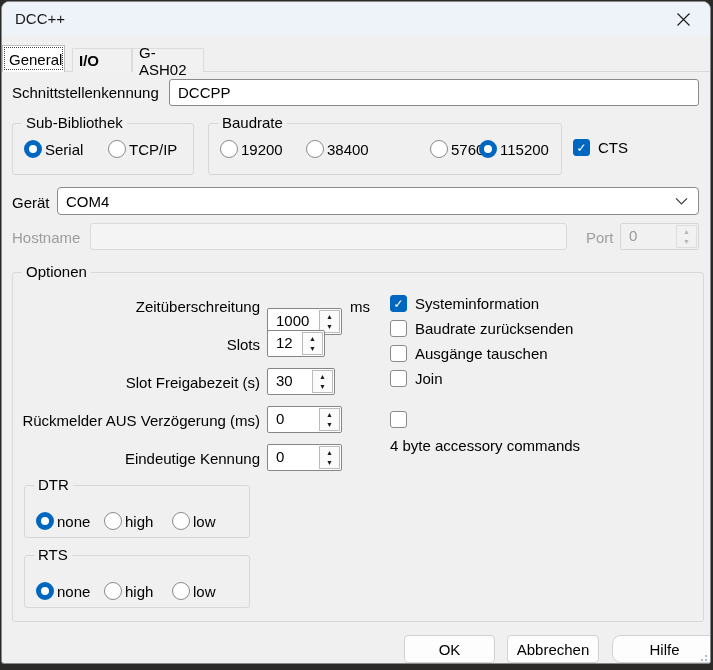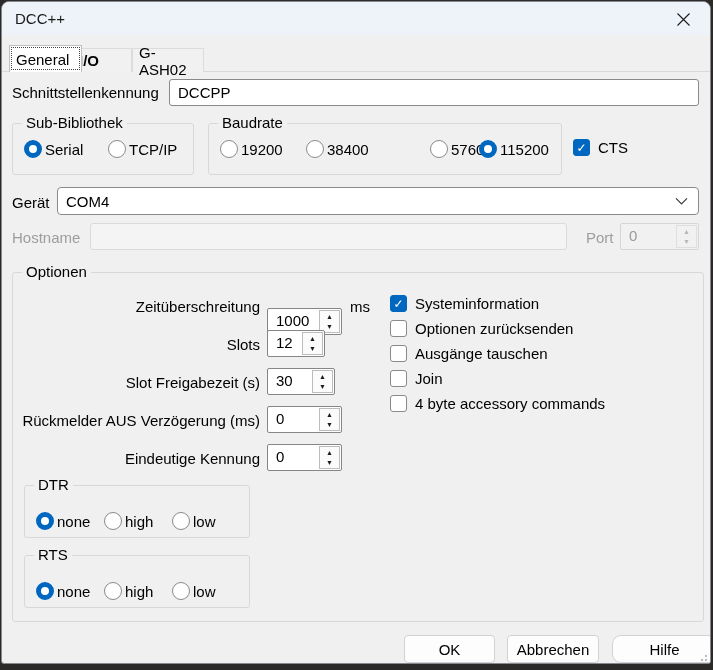--- a/index.html
+++ b/index.html
@@ -32,21 +32,21 @@
   }
   
   .tabstrip-line { position:absolute; left:0; right:0; top:69px; height:1px; background:#d9d9d9; }
   .tab { position:absolute; display:flex; align-items:center; padding-left:6px; font-size:15px; }
   .tab.inactive { top:46px; height:24px; background:#f1f1f1; border:1px solid #dcdcdc; border-bottom:none; }
   .tab.active {
     top:43px; height:27px; background:#ffffff;
     border:1px solid #bfbfbf; border-bottom:none; z-index:3;
   }
   .tab.active .focus-ring { position:absolute; inset:2px 2px 3px 2px; outline:1px dotted #444; pointer-events:none; }
-  .tab-general { left:7px;  width:73px; }
+  .tab-general { left:0;  width:63px; }
   .tab-io      { left:70px; width:60px;font-weight:bold; }
   .tab-gash    { left:130px; width:72px; }
 
   .lbl { position:absolute; white-space:nowrap; color:#000; }
   .lbl.right { text-align:right; }
   .lbl.disabled { color:#9d9d9d; }
 
   
   .textbox {
     position:absolute; background:#fff; border:1px solid #8a8a8a; border-radius:3px;
@@ -254,31 +254,31 @@
       <span class="sb">▼</span>
     </span>
   </div>
 
   <div class="checkbox on" style="left:388px; top:292px;">
     <span class="box">✓</span>
     <span class="clabel">Systeminformation</span>
   </div>
   <div class="checkbox" style="left:388px; top:317px;">
     <span class="box">✓</span>
-    <span class="clabel">Optionen zurücksenden</span>
+    <span class="clabel">Baudrate zurücksenden</span>
   </div>
   <div class="checkbox" style="left:388px; top:342px;">
     <span class="box">✓</span>
     <span class="clabel">Ausgänge tauschen</span>
   </div>
   <div class="checkbox" style="left:388px; top:367px;">
     <span class="box">✓</span>
     <span class="clabel">Join</span>
   </div>
-  <div class="checkbox" style="left:388px; top:392px;">
+  <div class="checkbox" style="left:388px; top:408px;flex-direction:column;">
     <span class="box">✓</span>
     <span class="clabel">4 byte accessory commands</span>
   </div>
 
   <div class="groupbox" style="left:22px; top:483px; width:226px; height:53px;">
     <span class="legend">DTR</span>
   </div>
   <div class="radio on" style="left:34px; top:509px;">
     <span class="dot"></span>
     <span class="rlabel">none</span>

